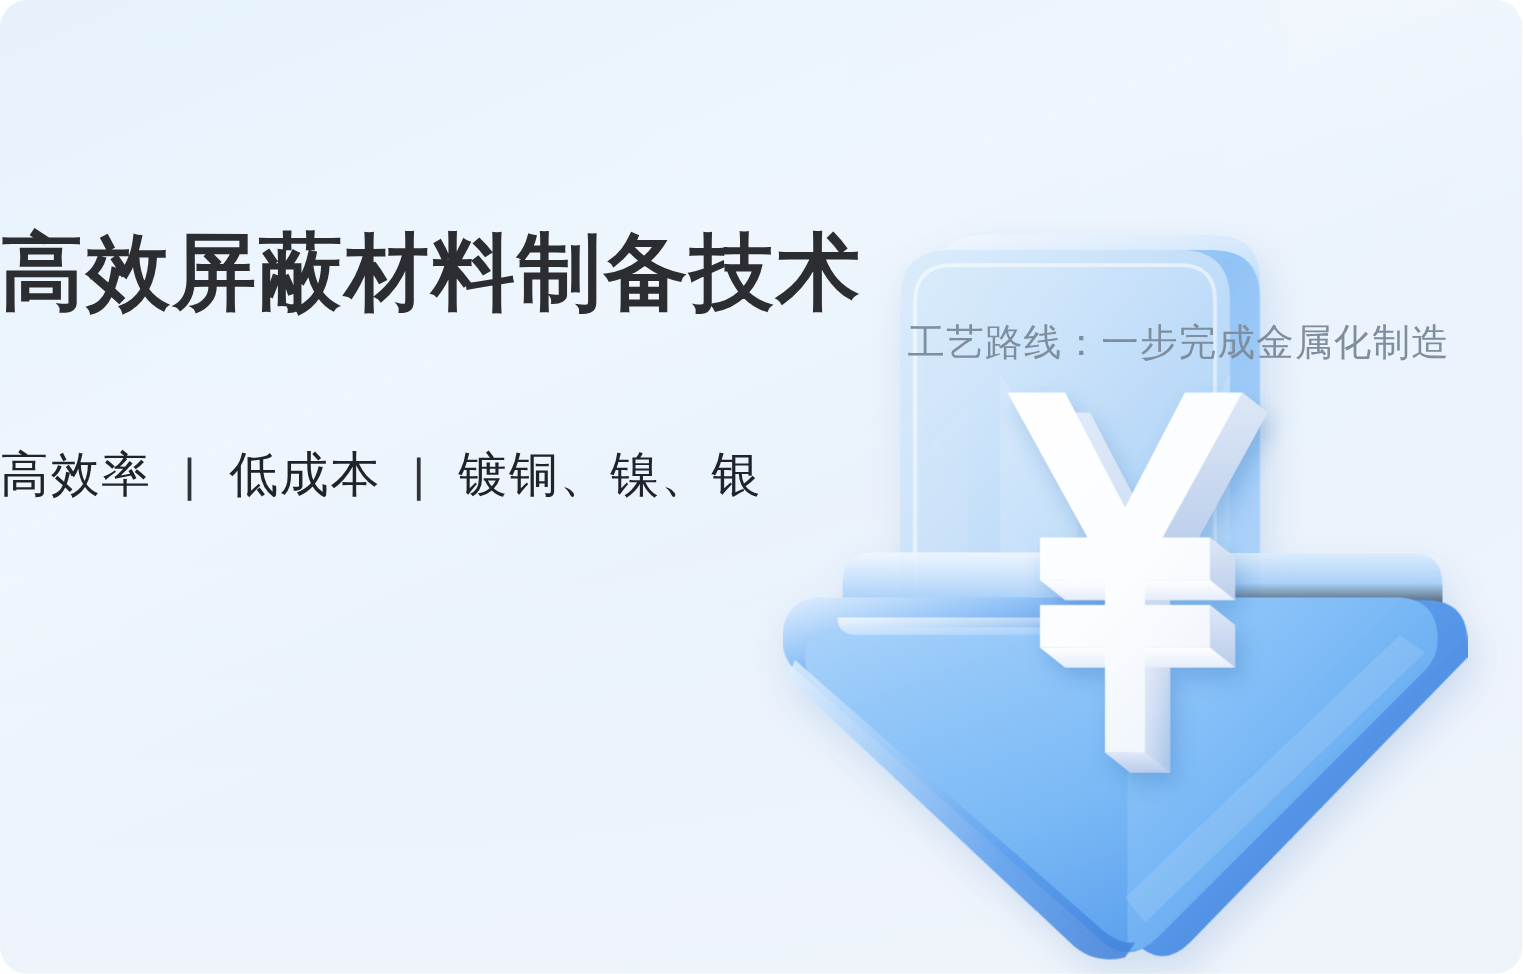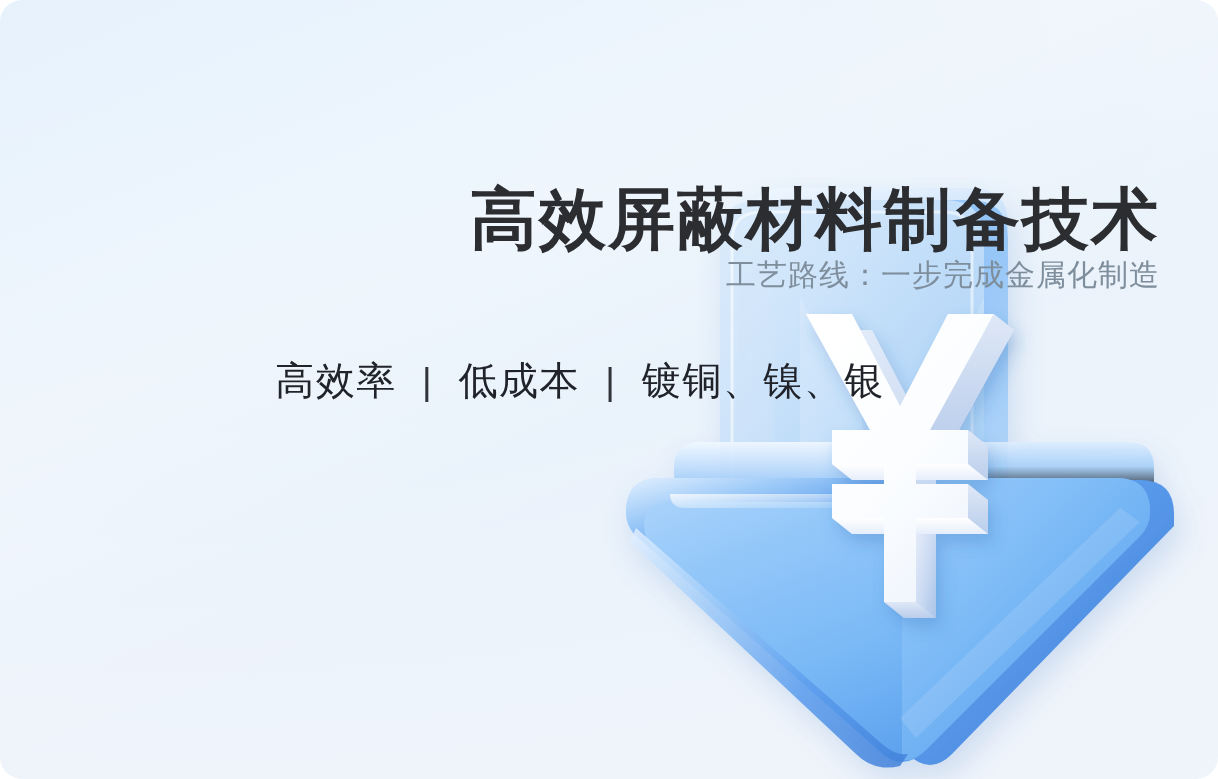--- a/index.html
+++ b/index.html
@@ -58,21 +58,21 @@
     left: 0;
     top: 0;
     width: 1160px;
     z-index: 3;
   }
   .title {
     position: absolute;
     left: 0;
     top: 134px;
     width: 1160px;
-    text-align: right;
+    text-align: left;
     font-size: 67px;
     font-weight: 700;
     letter-spacing: 2px;
     color: #2c2d31;
     line-height: 1.18;
     white-space: nowrap;
   }
   .subtitle {
     position: absolute;
     left: 0;
@@ -84,21 +84,20 @@
     letter-spacing: 1px;
     color: #7e8e9c;
     line-height: 1.3;
     white-space: nowrap;
   }
   .features {
     position: absolute;
     left: 0;
     top: 356px;
     width: 1160px;
-    text-align: center;
     font-size: 39px;
     font-weight: 400;
     letter-spacing: 1.5px;
     color: #20232a;
     line-height: 1.3;
     white-space: nowrap;
   }
   .features .sep {
     color: #30333a;
     padding: 0 13px;

